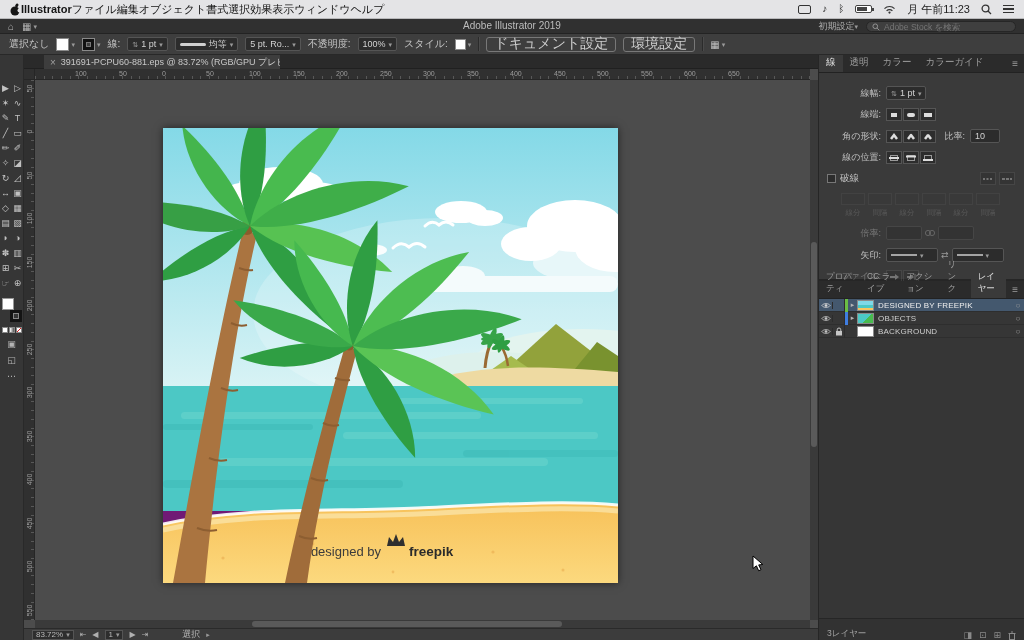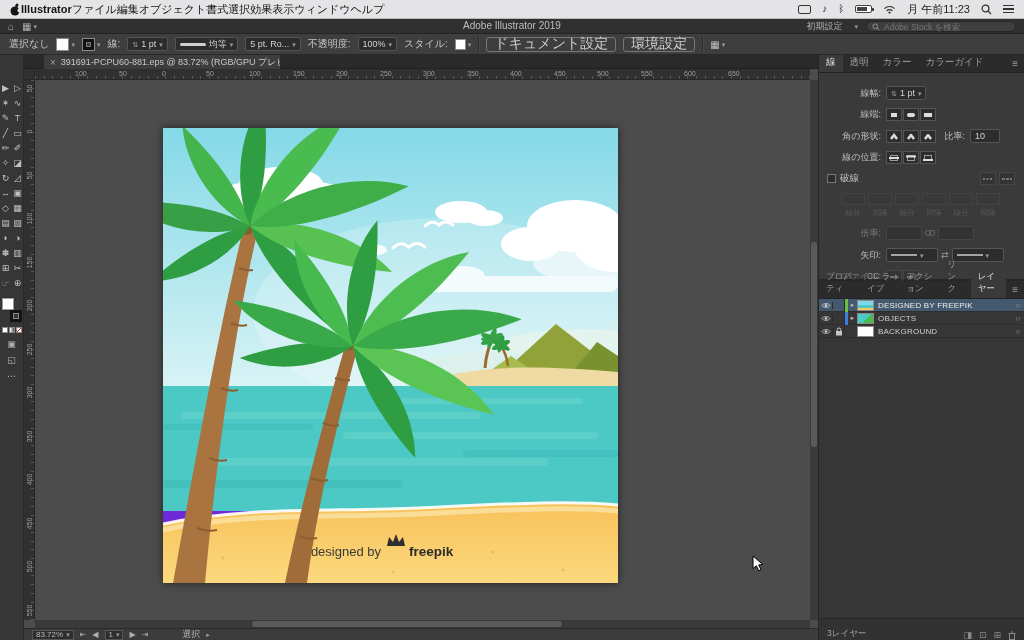--- a/index.html
+++ b/index.html
@@ -54,21 +54,21 @@
   #docarea{position:absolute;left:24px;top:55px;width:794px;height:585px;background:#4c4c4c}
   #tabbar{position:absolute;left:0;top:0;right:0;height:14px;background:#2a2a2a;border-bottom:1px solid #202020}
   #doctab{margin-left:20px;width:236px;height:14px;background:#3d3d3d;color:#c8c8c8;font-size:9px;display:flex;align-items:center;gap:5px;padding:0 6px;white-space:nowrap;overflow:hidden}
   #doctab .x{color:#9f9f9f;font-size:10px}
   #rcorner{position:absolute;left:0;top:14px;width:11px;height:11px;background:#303030;border-right:1px solid #262626;border-bottom:1px solid #262626}
   #hruler{position:absolute;left:11px;top:14px;right:8px;height:11px;background:#303030;border-bottom:1px solid #262626;background-image:repeating-linear-gradient(90deg,#585858 0 1px,transparent 1px 8.7px);background-size:100% 3px;background-position:0 100%;background-repeat:no-repeat}
   #hruler span{position:absolute;top:1px;font-size:7px;color:#9c9c9c}
   #vruler{position:absolute;left:0;top:25px;width:11px;bottom:20px;background:#303030;border-right:1px solid #262626;background-image:repeating-linear-gradient(0deg,#585858 0 1px,transparent 1px 8.7px);background-size:3px 100%;background-position:100% 0;background-repeat:no-repeat}
   #vruler span{position:absolute;left:-4px;width:18px;font-size:7px;color:#9c9c9c;transform:rotate(-90deg);text-align:center}
   #canvas{position:absolute;left:11px;top:25px;right:8px;bottom:20px;overflow:hidden;background:#4c4c4c}
-  #artboard{position:absolute;left:128px;top:48px;width:455px;height:455px;background:#6d28d9;box-shadow:0 0 8px rgba(0,0,0,.55);overflow:hidden}
+  #artboard{position:absolute;left:128px;top:48px;width:455px;height:455px;background:#701a75;box-shadow:0 0 8px rgba(0,0,0,.55);overflow:hidden}
   #vscroll{position:absolute;right:0;top:25px;width:8px;bottom:20px;background:#3a3a3a}
   #vscroll i{position:absolute;left:1px;width:6px;top:30%;height:38%;background:#5a5a5a;border-radius:3px;display:block}
   #hscroll{position:absolute;left:11px;right:8px;bottom:12px;height:8px;background:#3a3a3a}
   #hscroll i{position:absolute;top:1px;height:6px;left:28%;width:40%;background:#5a5a5a;border-radius:3px;display:block}
   #statusbar{position:absolute;left:0;right:0;bottom:0;height:12px;background:#3c3c3c;border-top:1px solid #2a2a2a;display:flex;align-items:center;gap:6px;padding:0 8px;font-size:9px;color:#b9b9b9}
   .sfield{background:#2e2e2e;border:1px solid #555;height:10px;display:inline-flex;align-items:center;gap:3px;padding:0 3px;font-size:8px}
   .navic{font-size:8px;color:#b0b0b0}
 
   
   #rightpanel{position:absolute;left:818px;top:55px;width:206px;height:585px;background:#333333;border-left:1px solid #262626;z-index:4}
@@ -152,21 +152,21 @@
 <div id="titlebar">
   <span class="tleft">
     <span>⌂</span>
     <span class="f" style="gap:2px">
       <span>▦</span>
         <span class="chev">▾</span>
     </span>
   </span>
   <div id="app-title">Adobe Illustrator 2019</div>
   <span class="tright">
-    <span class="f" style="gap:12px">
+    <span class="f" style="gap:0">
       <span>初期設定</span>
         <span class="chev">▾</span>
     </span>
     <span id="stock-search">
       <svg width="8" height="8" viewBox="0 0 11 11">
         <circle cx="4.5" cy="4.5" r="3.2" fill="none" stroke="#969696" stroke-width="1.3"></circle>
         <line x1="7" y1="7" x2="10" y2="10" stroke="#969696" stroke-width="1.3"></line>
       </svg>
       <input placeholder="Adobe Stock を検索" style="">
     </span>

